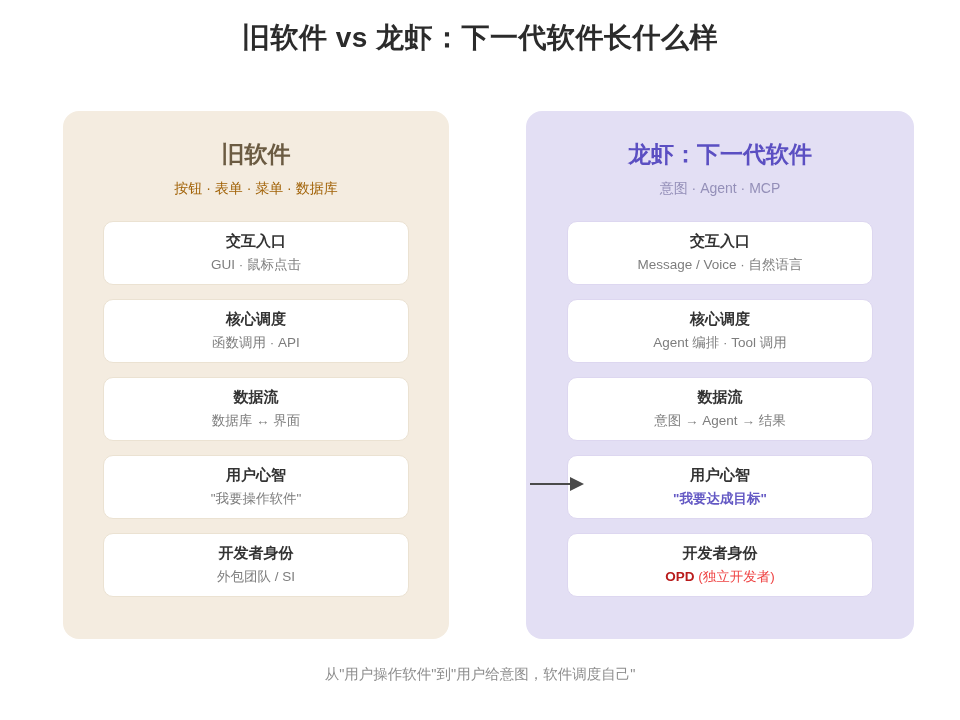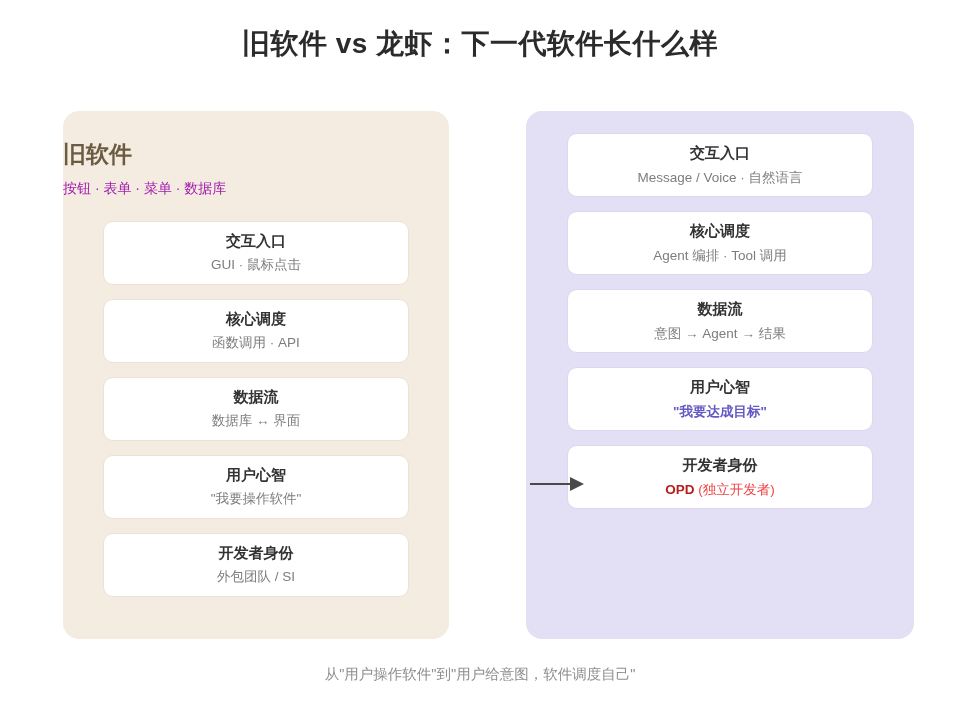--- a/index.html
+++ b/index.html
@@ -11,21 +11,21 @@
     height: 720px;
     background: #ffffff;
     font-family: "Liberation Sans", "DejaVu Sans", sans-serif;
     overflow: hidden;
     position: relative;
   }
 
   
   .page-title {
     position: absolute;
-    top: 26px;
+    top: 20px;
     left: 0;
     width: 960px;
     text-align: center;
     font-size: 28px;
     font-weight: bold;
     color: #2b2b2b;
     letter-spacing: 0.5px;
     line-height: 1.3;
   }
 
@@ -52,36 +52,36 @@
   }
   .panel-new {
     left: 463px;
     width: 388px;
     height: 528px;
     background: #e3dff4;
   }
 
   .panel-head {
     padding-top: 28px;
-    text-align: left;
+    text-align: center;
   }
   .panel-title {
     font-size: 23px;
     font-weight: bold;
     line-height: 1.35;
   }
   .panel-old .panel-title { color: #6b5b42; }
   .panel-new .panel-title { color: #5b4fc2; }
 
   .panel-sub {
     margin-top: 9px;
     font-size: 14px;
     line-height: 1.4;
   }
-  .panel-old .panel-sub { color: #a21caf; }
+  .panel-old .panel-sub { color: #a16207; }
   .panel-new .panel-sub { color: #948fb8; }
 
   
   .card-list {
     margin-top: 22px;
     padding: 0 40px;
     box-sizing: border-box;
     border-radius: 13px;
   }
   .panel-new .card-list { padding: 0 41px; }
@@ -194,20 +194,24 @@
         <div class="card-sub">"我要操作软件"</div>
       </div>
       <div class="card">
         <div class="card-title">开发者身份</div>
         <div class="card-sub">外包团队 / SI</div>
       </div>
     </div>
   </div>
 
   <div class="panel panel-new">
+    <div class="panel-head">
+      <div class="panel-title">龙虾：下一代软件</div>
+      <div class="panel-sub">意图 · Agent · MCP</div>
+    </div>
     <div class="card-list">
       <div class="card">
         <div class="card-title">交互入口</div>
         <div class="card-sub">Message / Voice · 自然语言</div>
       </div>
       <div class="card">
         <div class="card-title">核心调度</div>
         <div class="card-sub">Agent 编排 · Tool 调用</div>
       </div>
       <div class="card">

